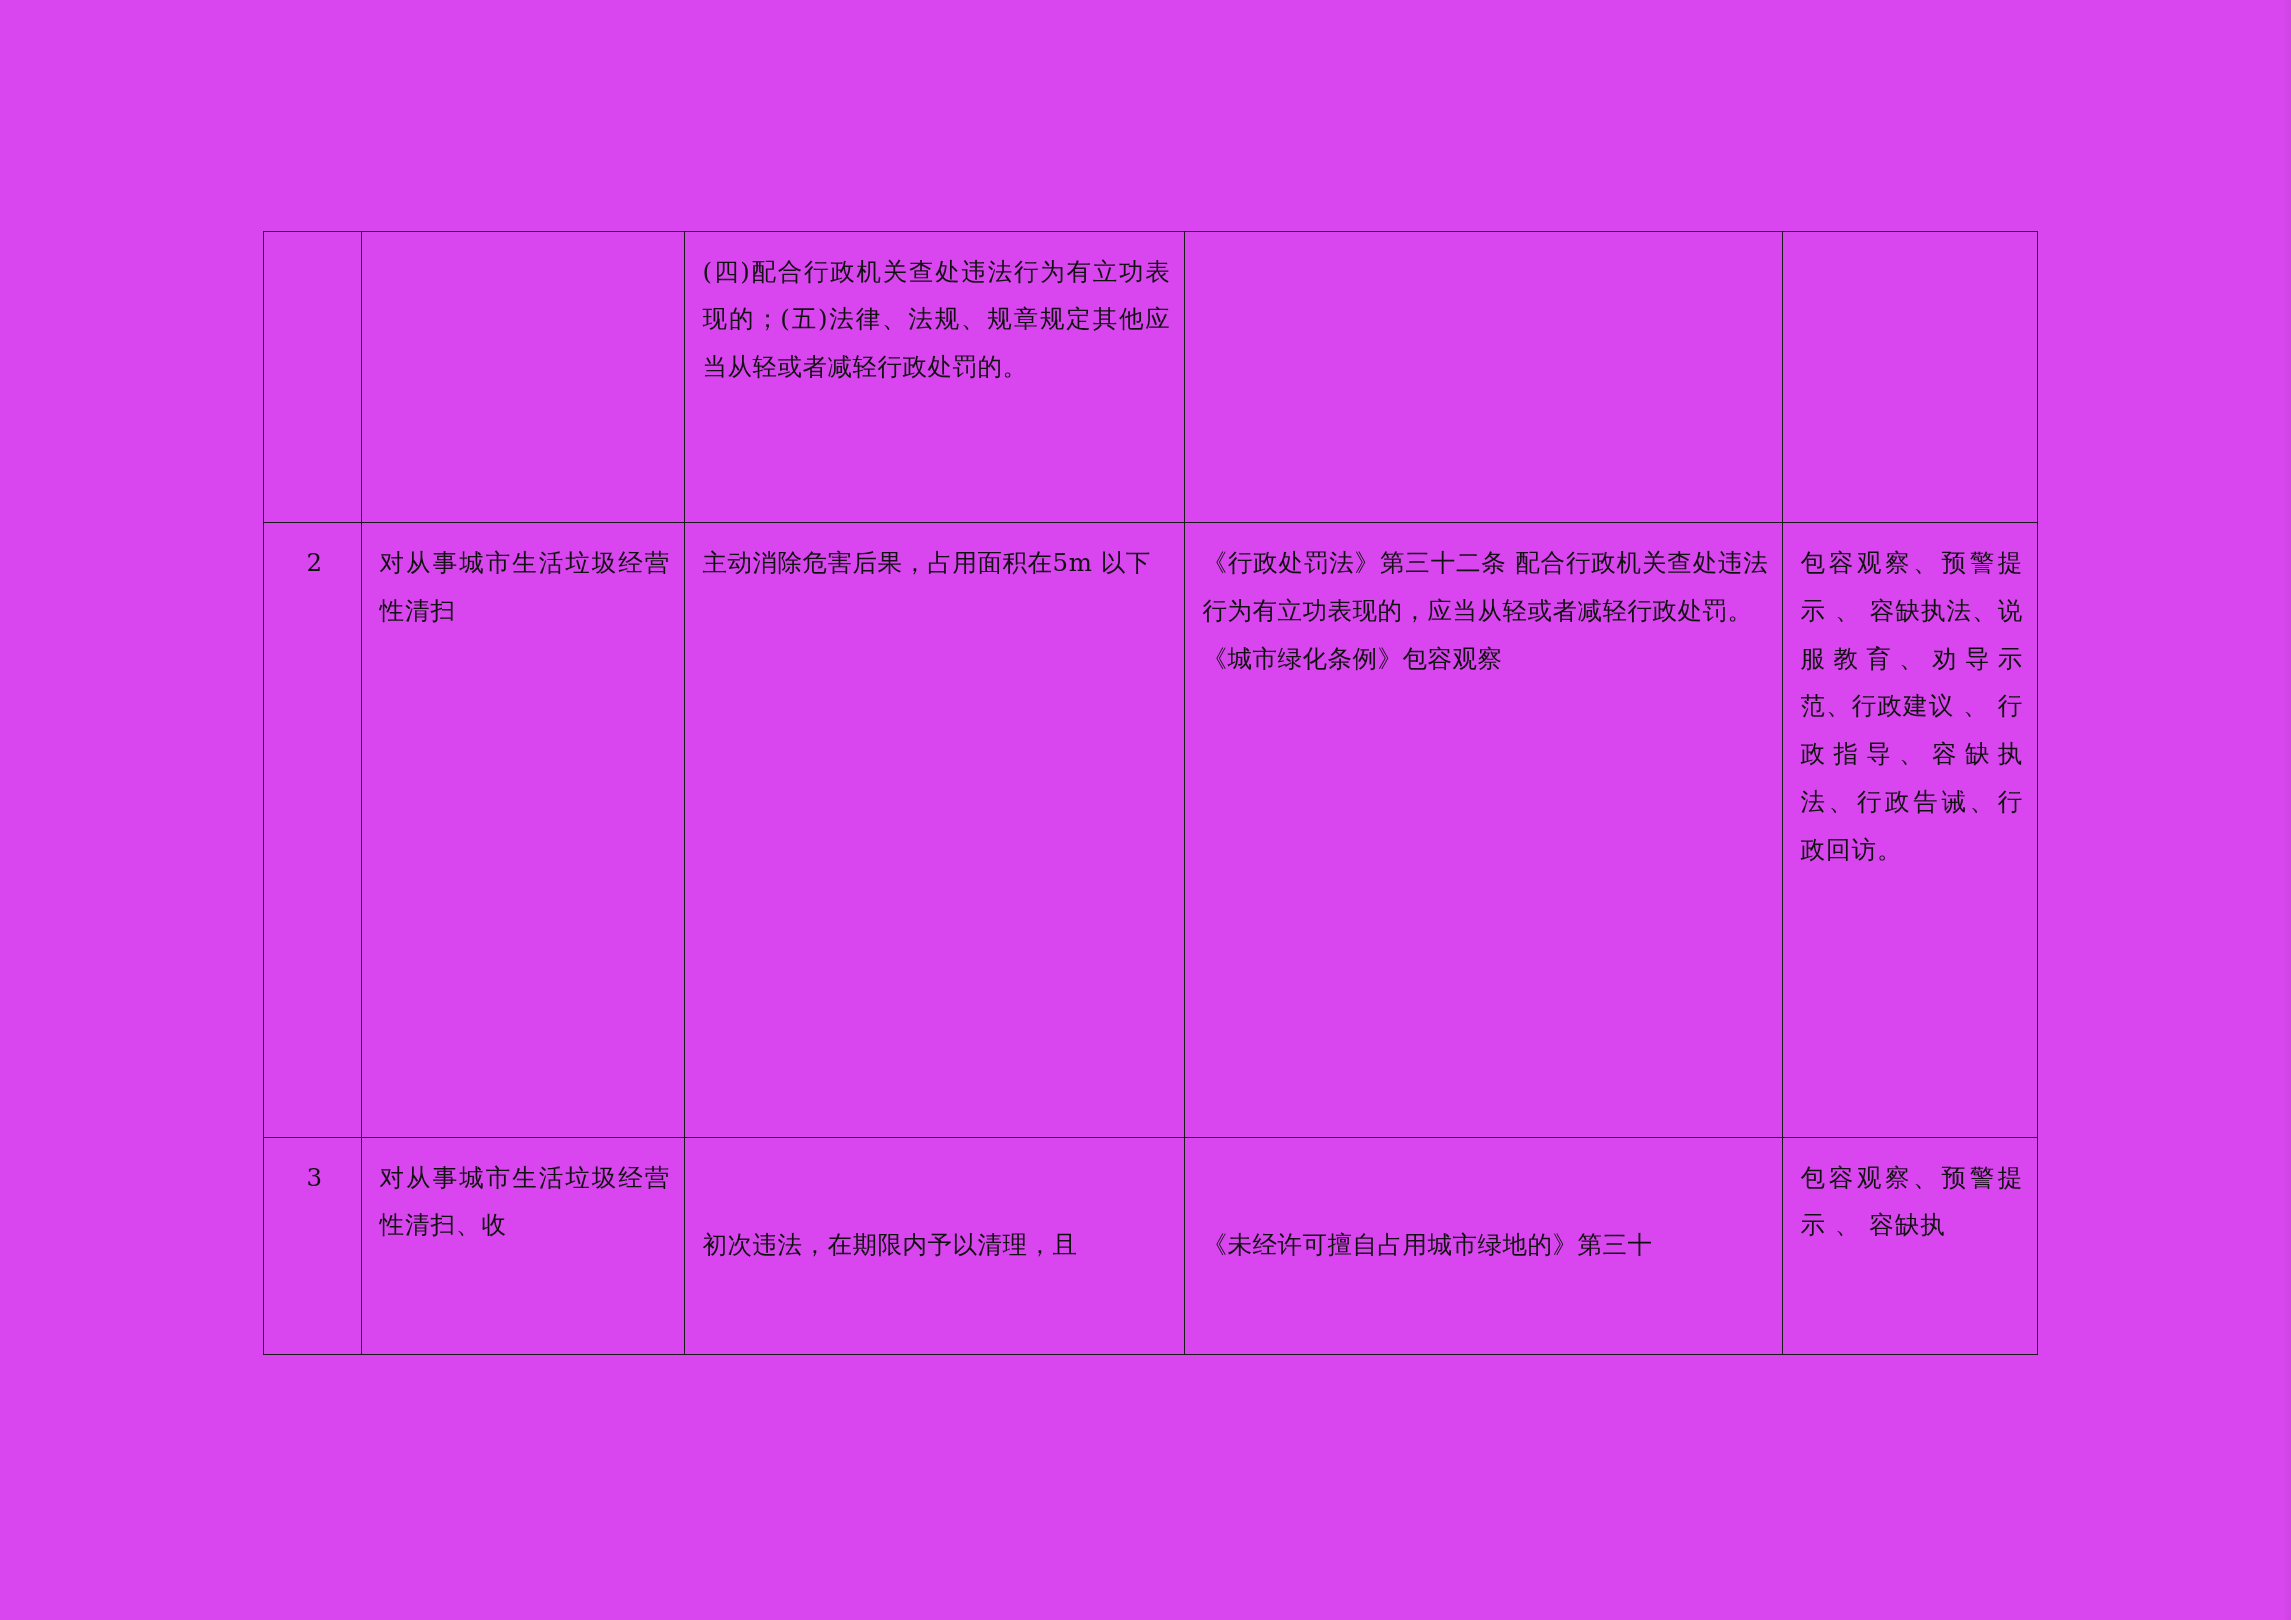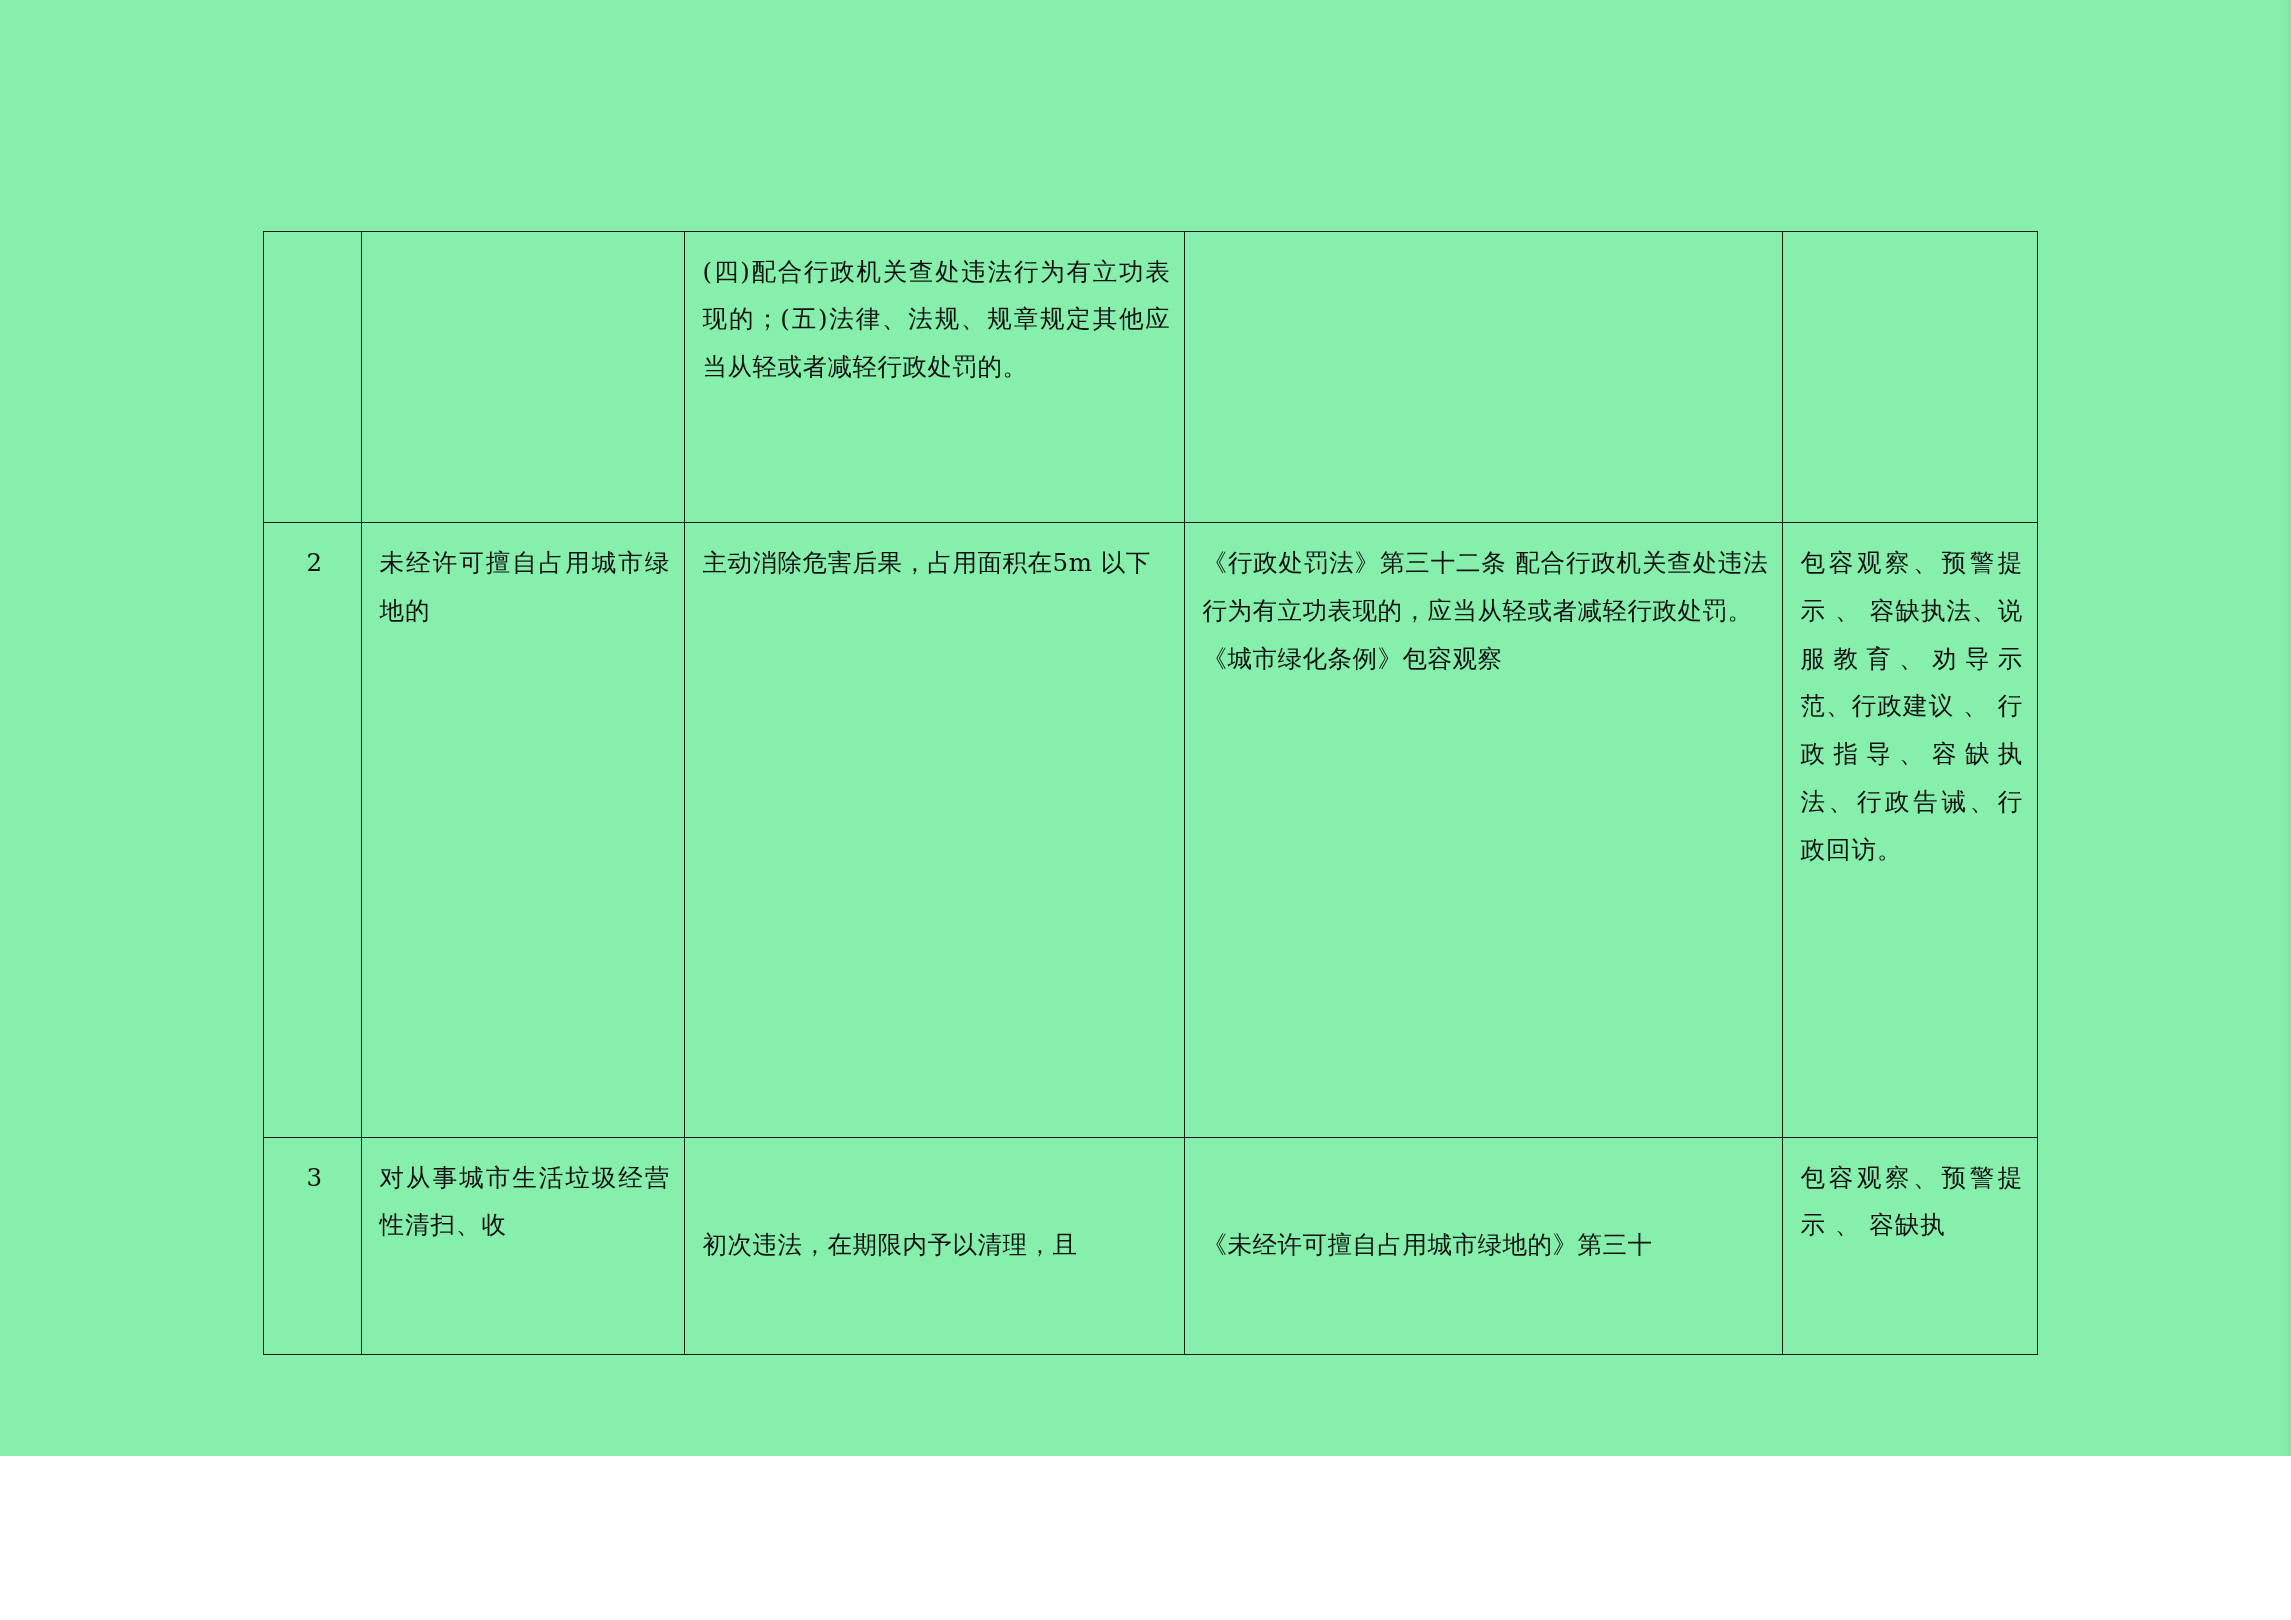--- a/index.html
+++ b/index.html
@@ -15,22 +15,22 @@
     position: relative;
     overflow: hidden;
   }
 
   
   #page {
     position: absolute;
     left: 0;
     top: 0;
     width: 2292px;
-    height: 1456px;
-    background: #86efac;
+    height: 1620px;
+    background: #d946ef;
   }
 
   
   #page::after {
     content: "";
     position: absolute;
     right: 0; top: 0;
     width: 9.8px; height: 100%;
     background: linear-gradient(to right, rgba(0,0,0,0.00), rgba(0,0,0,0.05));
     pointer-events: none;
@@ -132,21 +132,21 @@
         <td class="c-method empty">
           <span class="cell-text"></span>
         </td>
       </tr>
 
       <tr class="r2">
         <td class="c-no">
           <span class="cell-text center">2</span>
         </td>
         <td class="c-item">
-          <span class="cell-text just-all">未经许可擅自占用城市绿地的</span>
+          <span class="cell-text just-all">对从事城市生活垃圾经营性清扫</span>
         </td>
         <td class="c-cond">
           <span class="cell-text just-all">主动消除危害后果，占用面积在5m 以下</span>
         </td>
         <td class="c-basis">
           <span class="cell-text p just-all">《行政处罚法》第三十二条 配合行政机关查处违法行为有立功表现的，应当从轻或者减轻行政处罚。</span>
           <span class="cell-text p">《城市绿化条例》包容观察</span>
         </td>
         <td class="c-method">
           <span class="cell-text just-all">包容观察、预警提示 、 容缺执法、说服教育、劝导示范、行政建议 、 行政指导、容缺执法、行政告诫、行政回访。</span>

